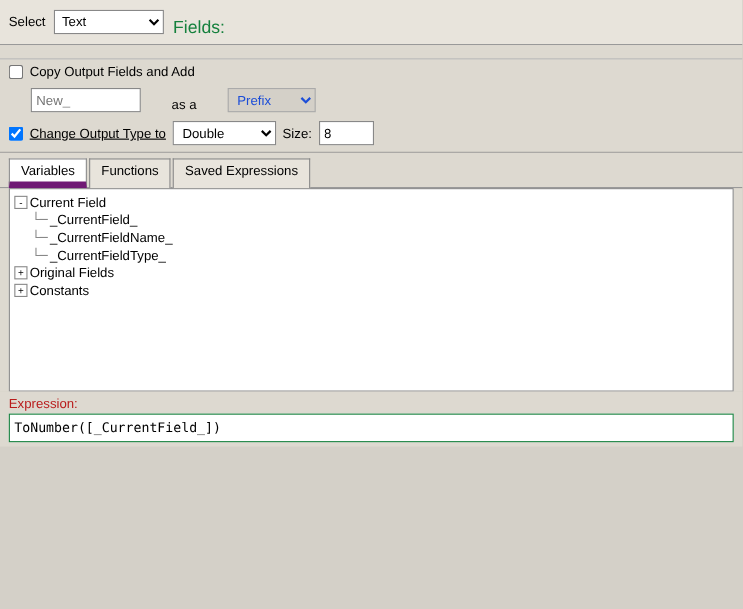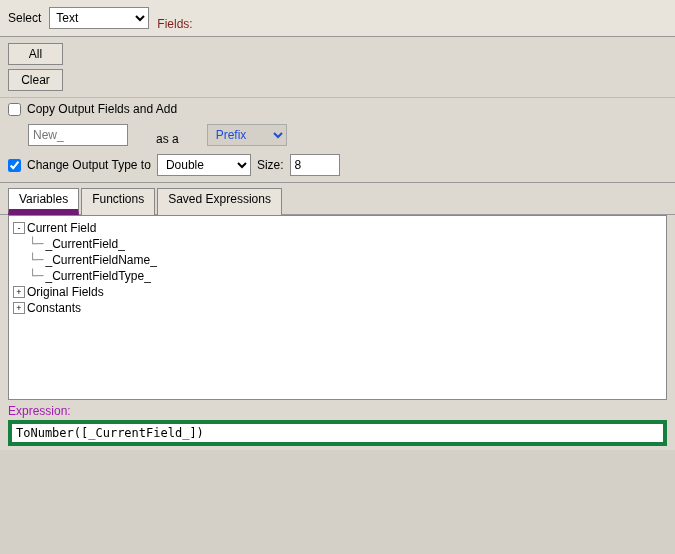--- a/index.html
+++ b/index.html
@@ -20,22 +20,22 @@
       align-items: center;
       gap: 8px;
     }
 
     .select-label {
       font-size: 12px;
       color: #000;
     }
 
     .fields-label {
-      font-size: 12px;
-      color: #7f1d1d;
+      font-size: 16px;
+      color: #15803d;
       margin-top: 12px;
     }
 
     .main-content {
       display: flex;
       flex-direction: row;
       padding: 6px 8px;
       gap: 6px;
       background: #ddd9d0;
     }
@@ -214,40 +214,41 @@
     }
 
     .expression-section {
       padding: 4px 8px;
       background: #ddd9d0;
     }
 
     .expression-label {
       font-size: 12px;
       margin-bottom: 2px;
-      color: #a21caf;
+      color: #b91c1c;
     }
 
     .expression-input {
       width: 100%;
-      border: 4px solid #15803d;
+      border: 1px solid #15803d;
       background: white;
       padding: 3px 4px;
       font-size: 12px;
       font-family: monospace;
       height: 26px;
       outline: none;
     }
 
     .as-a-label {
       font-size: 12px;
     }
 
     .change-label {
       font-size: 12px;
+      text-decoration: underline;
     }
 
     .size-label {
       font-size: 12px;
     }
   </style>
 </head>
 <body>
 
 <div class="top-bar">
@@ -257,24 +258,20 @@
       <option>Text</option>
       <option>Number</option>
       <option>Boolean</option>
       <option>Date</option>
     </select>
   </div>
   <span class="fields-label">Fields:</span>
 </div>
 
 <div class="main-content">
-  <div class="buttons-col">
-    <button class="btn">All</button>
-    <button class="btn">Clear</button>
-  </div>
 </div>
 
 <div class="middle-section">
   <div class="copy-row">
     <input type="checkbox" style="">
     <span>Copy Output Fields and Add</span>
   </div>
   <div class="copy-row" style="padding-left: 20px; gap: 28px;">
     <input type="text" class="new-input" placeholder="New_" style="">
     <span class="as-a-label">as a</span>

